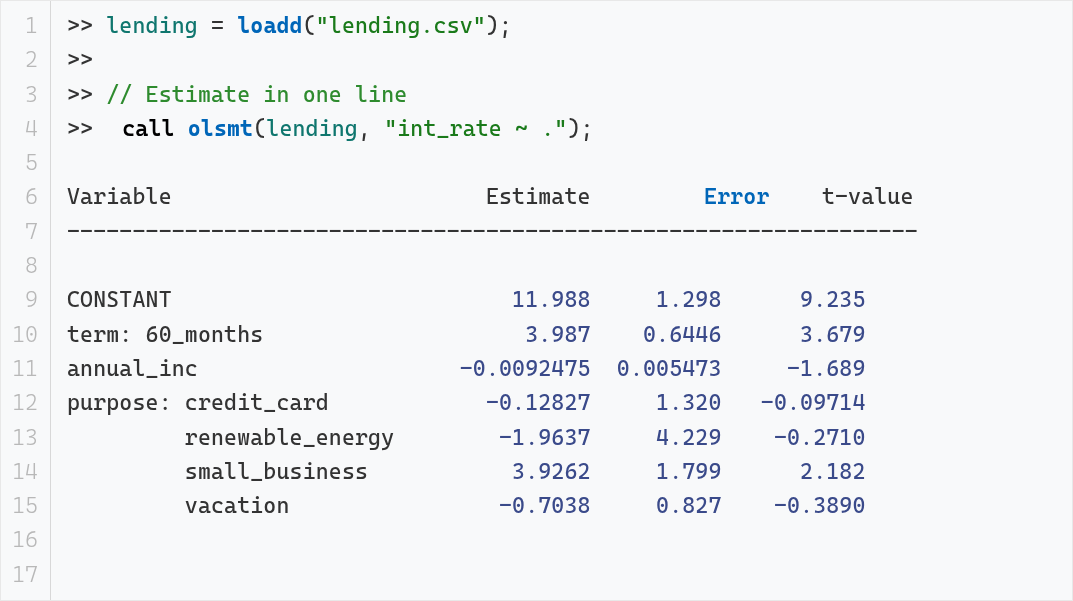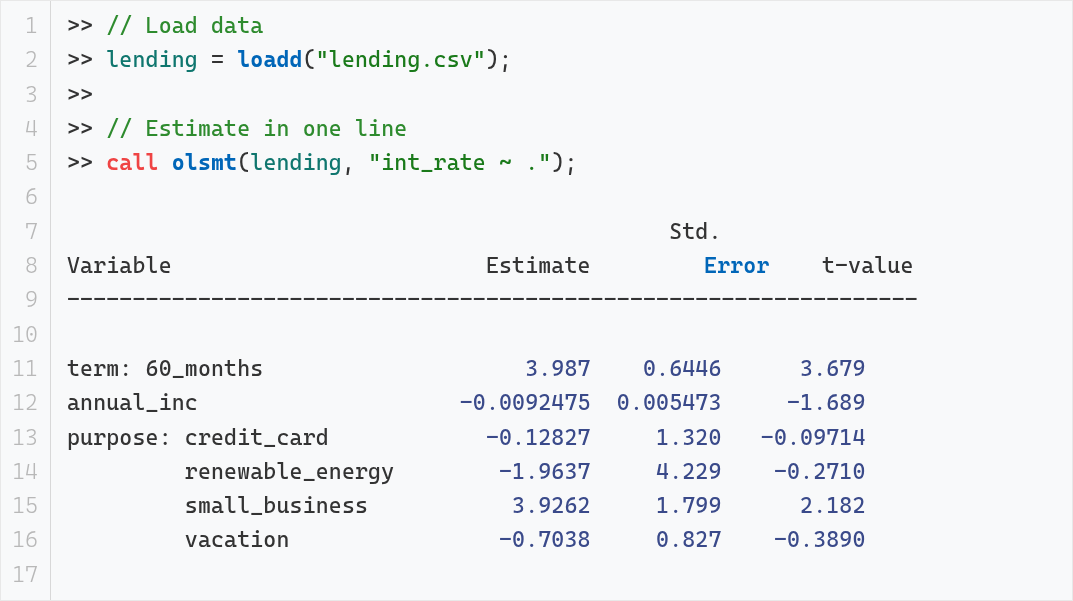--- a/index.html
+++ b/index.html
@@ -56,22 +56,23 @@
       color: #0f766e;
     }
     .func-name {
       color: #0066b8;
       font-weight: 700;
     }
     .string {
       color: #1a7a1a;
     }
     .keyword {
-      color: #ef4444;
+      color: #000000;
       font-weight: 600;
+      margin-left: 16px;
     }
     .operator {
       color: #333333;
     }
     .header-accent {
       color: #0066b8;
       font-weight: 600;
       margin-left: 48px;
     }
     .output-label {
@@ -98,30 +99,29 @@
     <div class="line-num">10</div>
     <div class="line-num">11</div>
     <div class="line-num">12</div>
     <div class="line-num">13</div>
     <div class="line-num">14</div>
     <div class="line-num">15</div>
     <div class="line-num">16</div>
     <div class="line-num">17</div>
   </div>
   <div class="code-area">
-    <div class="code-line"><span class="prompt">&gt;&gt;</span> <span class="comment">// Load data</span></div>
     <div class="code-line"><span class="prompt">&gt;&gt;</span> <span class="identifier">lending</span> <span class="operator">=</span> <span class="func-name">loadd</span><span class="operator">(</span><span class="string">"lending.csv"</span><span class="operator">);</span></div>
     <div class="code-line"><span class="prompt">&gt;&gt;</span></div>
     <div class="code-line"><span class="prompt">&gt;&gt;</span> <span class="comment">// Estimate in one line</span></div>
     <div class="code-line"><span class="prompt">&gt;&gt;</span> <span class="keyword">call</span> <span class="func-name">olsmt</span><span class="operator">(</span><span class="identifier">lending</span><span class="operator">, </span><span class="string">"int_rate ~ ."</span><span class="operator">);</span></div>
     <div class="code-line"> </div>
-    <div class="code-line"><span>                                              Std.</span></div>
     <div class="code-line"><span>Variable                        Estimate     </span><span class="header-accent">Error</span><span>    t-value</span></div>
     <div class="code-line"><span>-----------------------------------------------------------------</span></div>
     <div class="code-line"> </div>
+    <div class="code-line" id="row-0"><span class="output-label">CONSTANT                  </span><span class="output-val">        11.988</span><span class="output-val">     1.298</span><span class="output-val">      9.235</span></div>
     <div class="code-line" id="row-1"><span class="output-label">term: 60_months           </span><span class="output-val">         3.987</span><span class="output-val">    0.6446</span><span class="output-val">      3.679</span></div>
     <div class="code-line" id="row-2"><span class="output-label">annual_inc                </span><span class="output-val">    -0.0092475</span><span class="output-val">  0.005473</span><span class="output-val">     -1.689</span></div>
     <div class="code-line" id="row-3"><span class="output-label">purpose: credit_card      </span><span class="output-val">      -0.12827</span><span class="output-val">     1.320</span><span class="output-val">   -0.09714</span></div>
     <div class="code-line" id="row-4"><span class="output-label">         renewable_energy </span><span class="output-val">       -1.9637</span><span class="output-val">     4.229</span><span class="output-val">    -0.2710</span></div>
     <div class="code-line" id="row-5"><span class="output-label">         small_business   </span><span class="output-val">        3.9262</span><span class="output-val">     1.799</span><span class="output-val">      2.182</span></div>
     <div class="code-line" id="row-6"><span class="output-label">         vacation         </span><span class="output-val">       -0.7038</span><span class="output-val">     0.827</span><span class="output-val">    -0.3890</span></div>
   </div>
 </div>
 
 </body></html>

